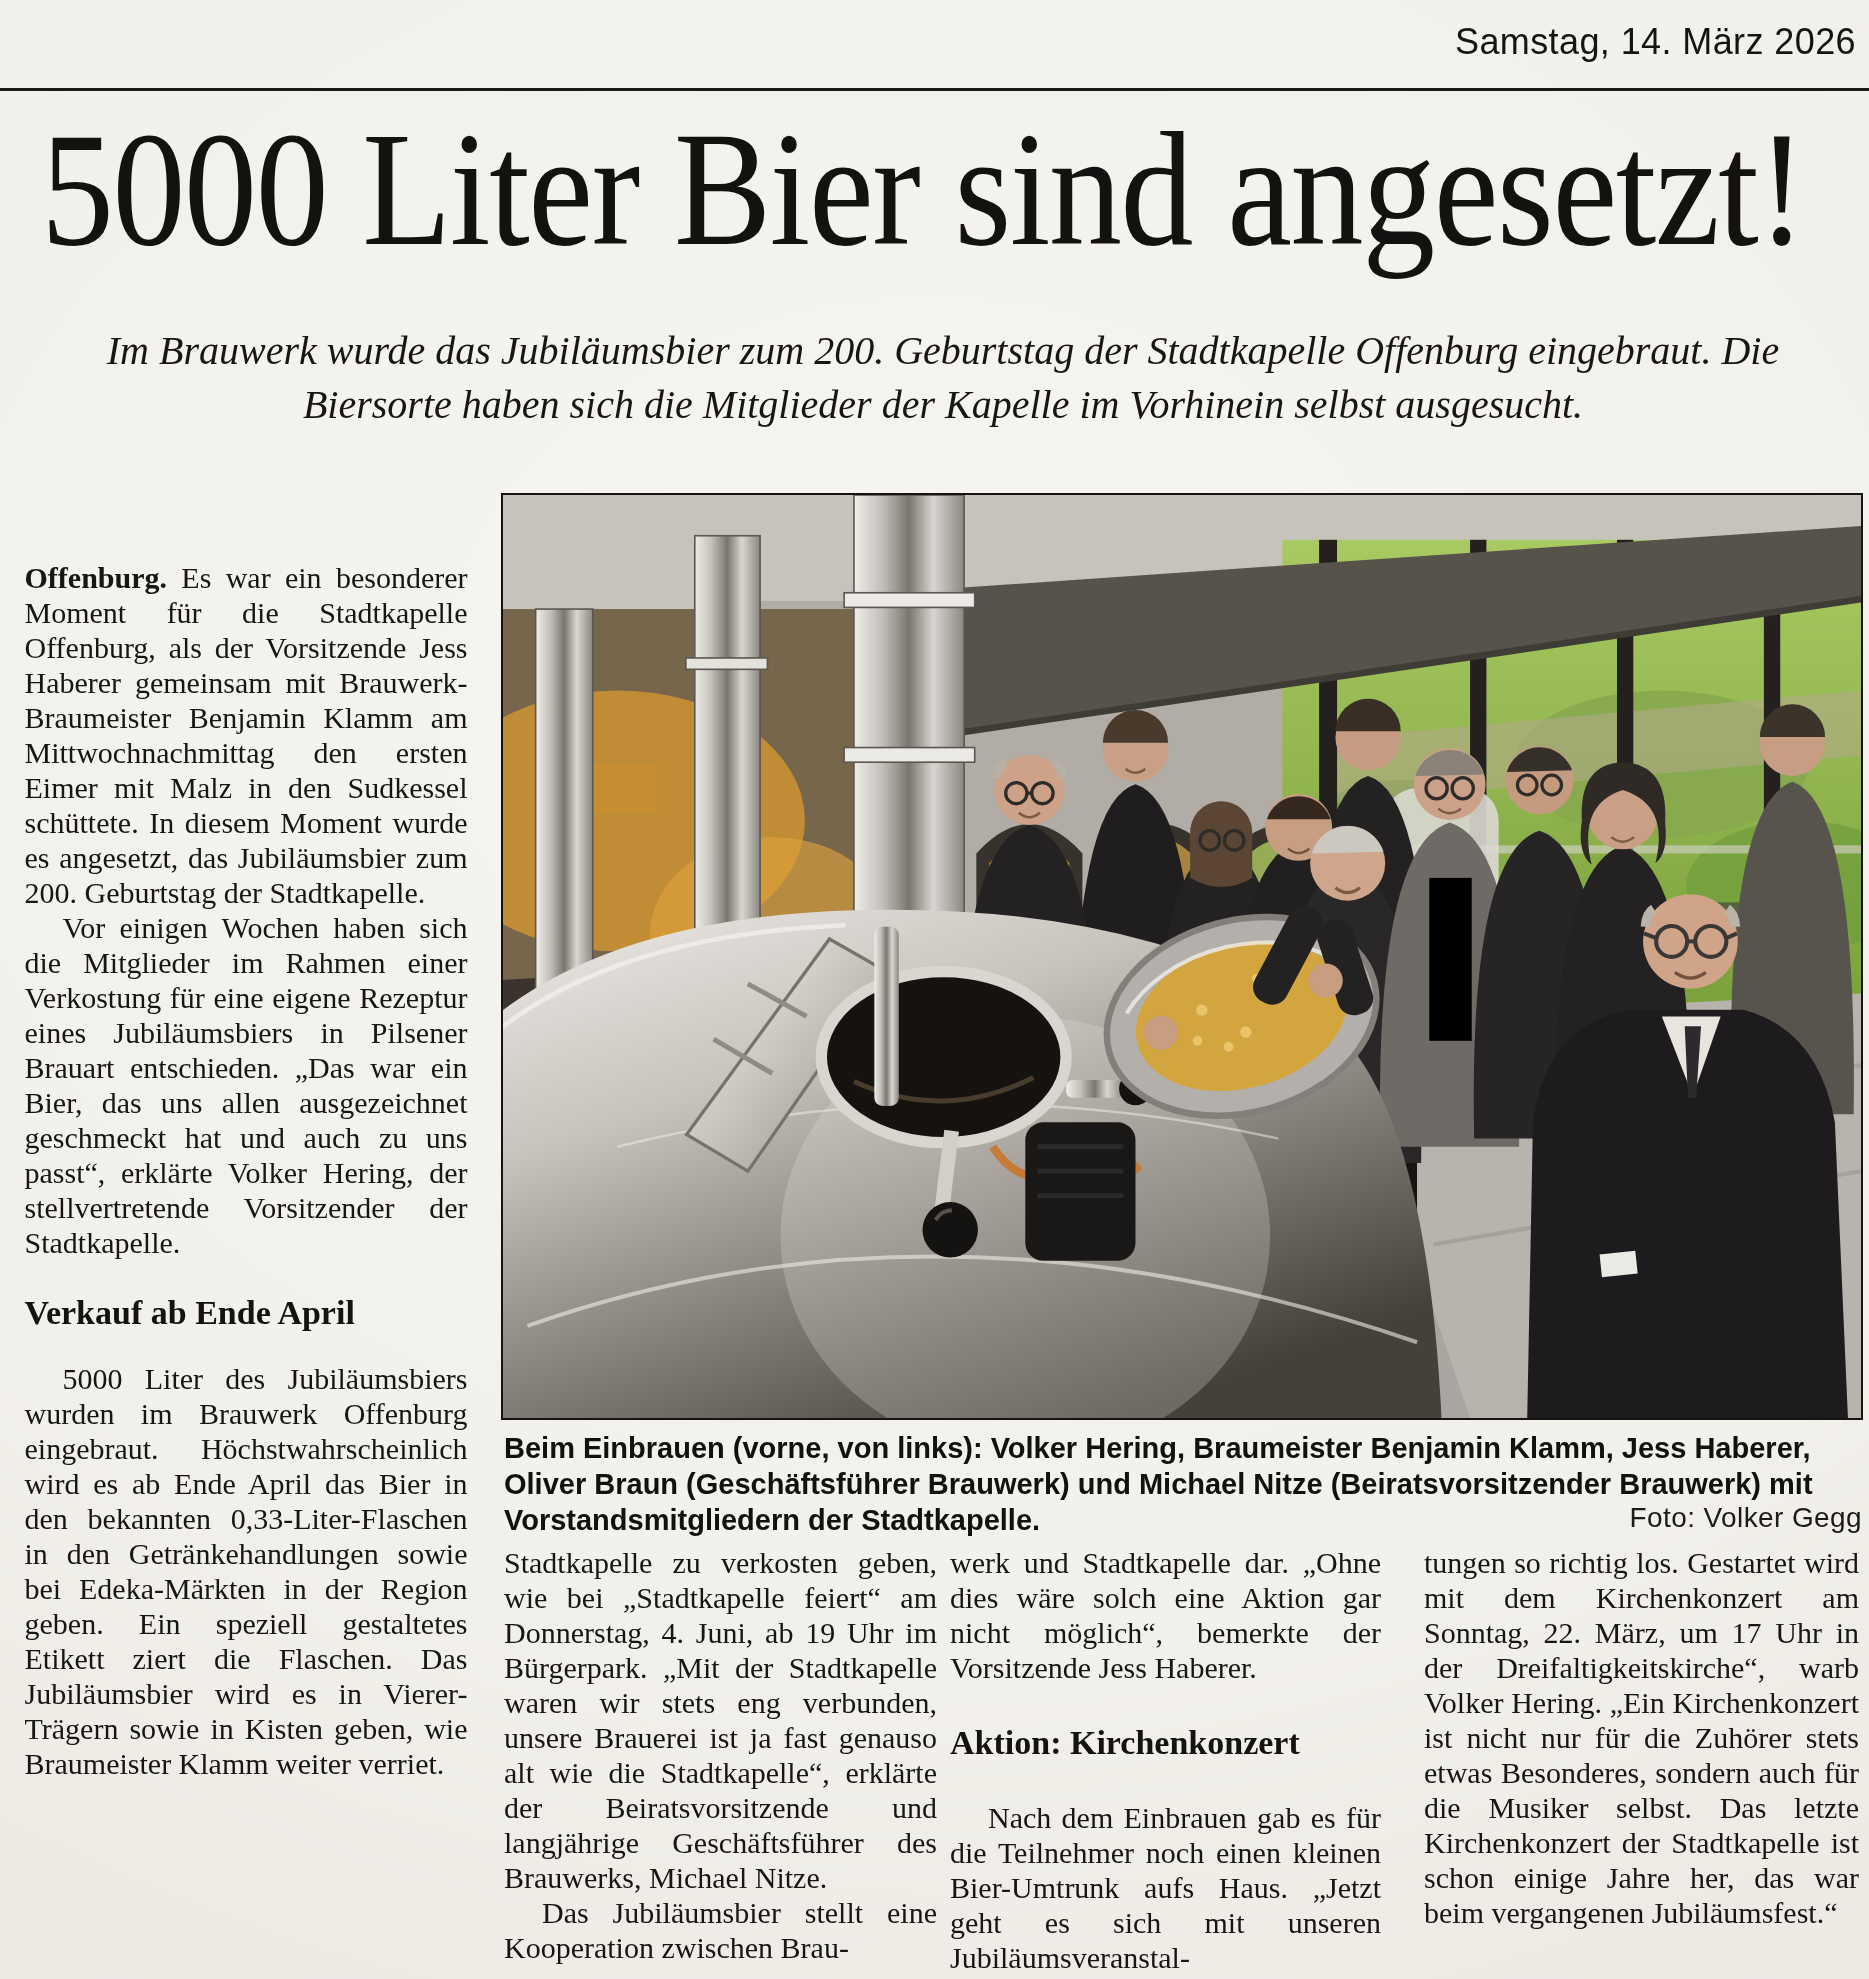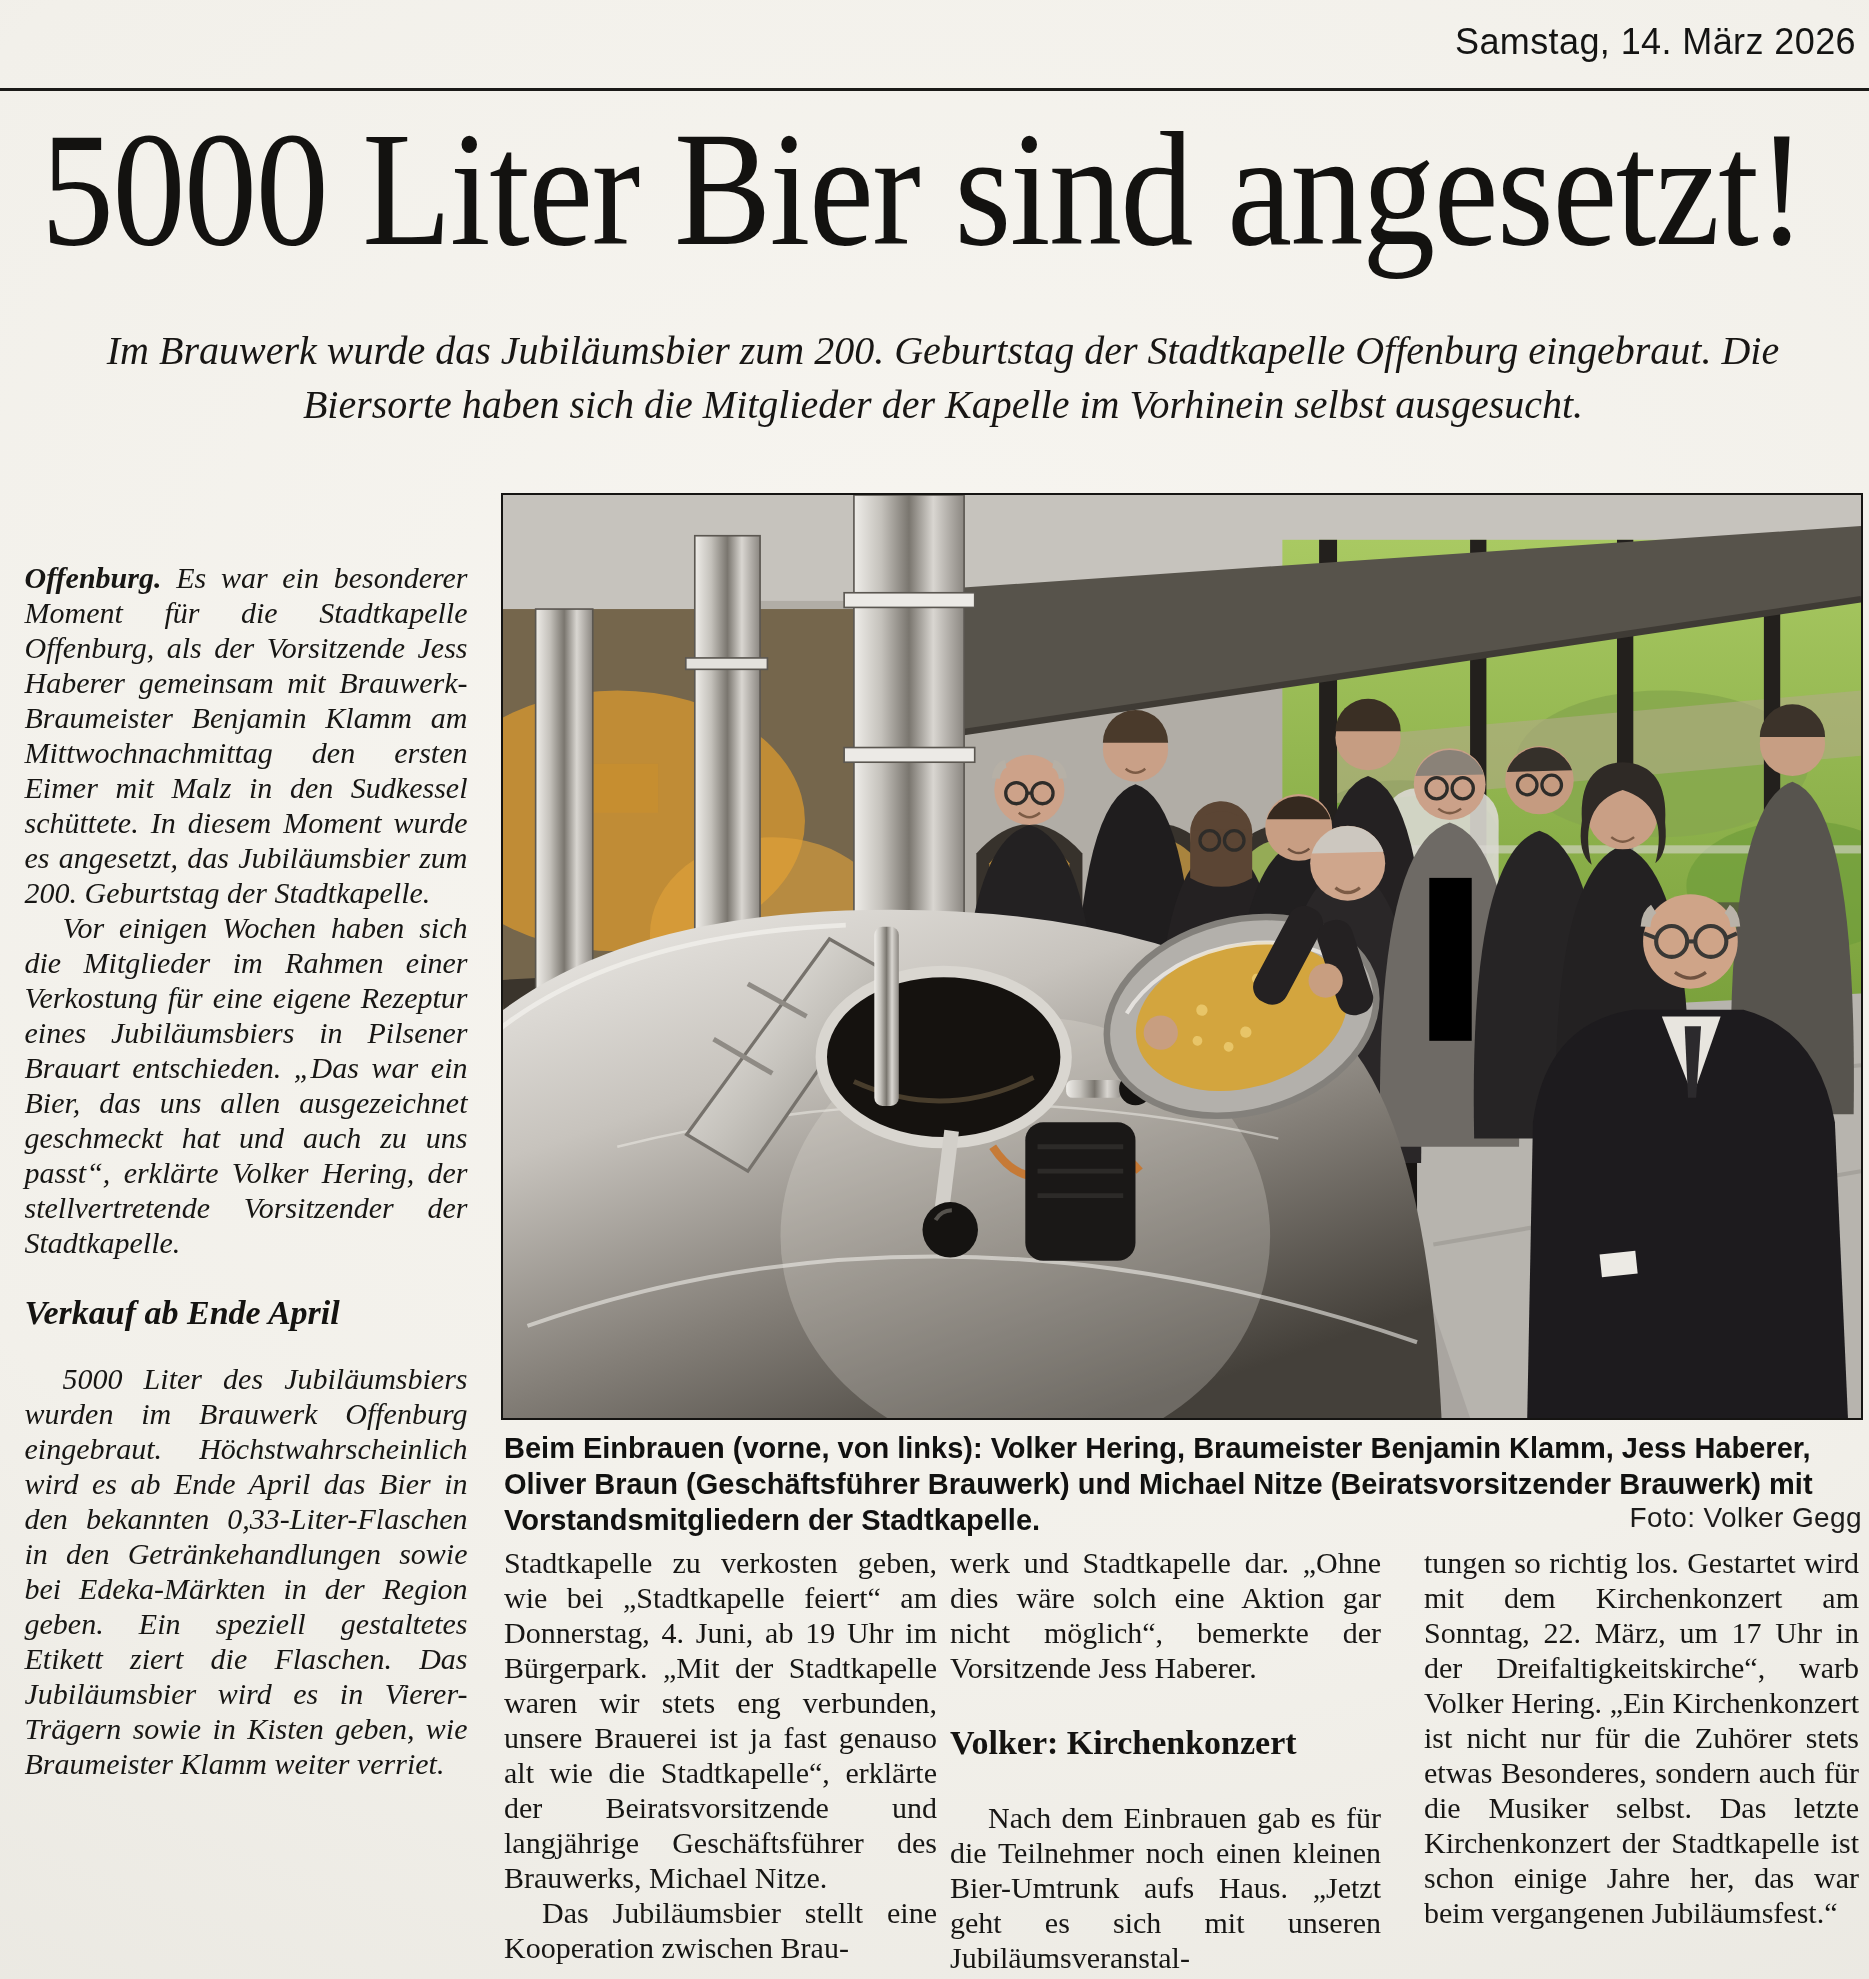--- a/index.html
+++ b/index.html
@@ -44,21 +44,21 @@
     text-align:justify;color:#171614;hyphens:manual;
   }
   .body-col p{margin:0;}
   .body-col p.indent{text-indent:38px;}
   .dateline{font-weight:700;}
   .col-subhead{
     font-weight:700;font-size:34px;line-height:39px;text-align:left;
     margin:33px 0 29px 0;color:#141311;
   }
   .col3 .col-subhead{margin:38px 0 38px 0;}
-  .col1{left:24.5px;top:560px;width:443px;font-style:italic;}
+  .col1{left:24.5px;top:560px;width:443px;}
   .col2{left:504px;top:1545px;width:433px;}
   .col3{left:950px;top:1545px;width:431px;}
   .col4{left:1424px;top:1545px;width:435px;}
   .photo-frame{
     position:absolute;left:501px;top:493px;width:1362px;height:927px;
     border:2.5px solid #151412;box-sizing:border-box;background:#a9a5a0;
   }
   .photo-frame svg{display:block;width:100%;height:100%;}
   .caption{
     position:absolute;left:504px;top:1430px;width:1358px;
@@ -349,21 +349,21 @@
     <span class="credit">Foto: Volker Gegg</span>
   </div>
 
   <div class="body-col col2">
     <p>Stadtkapelle zu verkosten geben, wie bei „Stadtkapelle feiert“ am Donnerstag, 4. Juni, ab 19 Uhr im Bürgerpark. „Mit der Stadtkapelle waren wir stets eng verbunden, unsere Brauerei ist ja fast genauso alt wie die Stadtkapelle“, erklärte der Beiratsvorsitzende und langjährige Geschäftsführer des Brauwerks, Michael Nitze.</p>
     <p class="indent">Das Jubiläumsbier stellt eine Kooperation zwischen Brau-</p>
   </div>
 
   <div class="body-col col3">
     <p>werk und Stadtkapelle dar. „Ohne dies wäre solch eine Aktion gar nicht möglich“, bemerkte der Vorsitzende Jess Haberer.</p>
-    <div class="col-subhead">Volker: Kirchenkonzert</div>
+    <div class="col-subhead">Aktion: Kirchenkonzert</div>
     <p class="indent">Nach dem Einbrauen gab es für die Teilnehmer noch einen kleinen Bier-Umtrunk aufs Haus. „Jetzt geht es sich mit unseren Jubiläumsveranstal-</p>
   </div>
 
   <div class="body-col col4">
     <p>tungen so richtig los. Gestartet wird mit dem Kirchenkonzert am Sonntag, 22. März, um 17 Uhr in der Dreifaltigkeitskirche“, warb Volker Hering. „Ein Kirchenkonzert ist nicht nur für die Zuhörer stets etwas Besonderes, sondern auch für die Musiker selbst. Das letzte Kirchenkonzert der Stadtkapelle ist schon einige Jahre her, das war beim vergangenen Jubiläumsfest.“</p>
   </div>
 
 </div>
 
 

